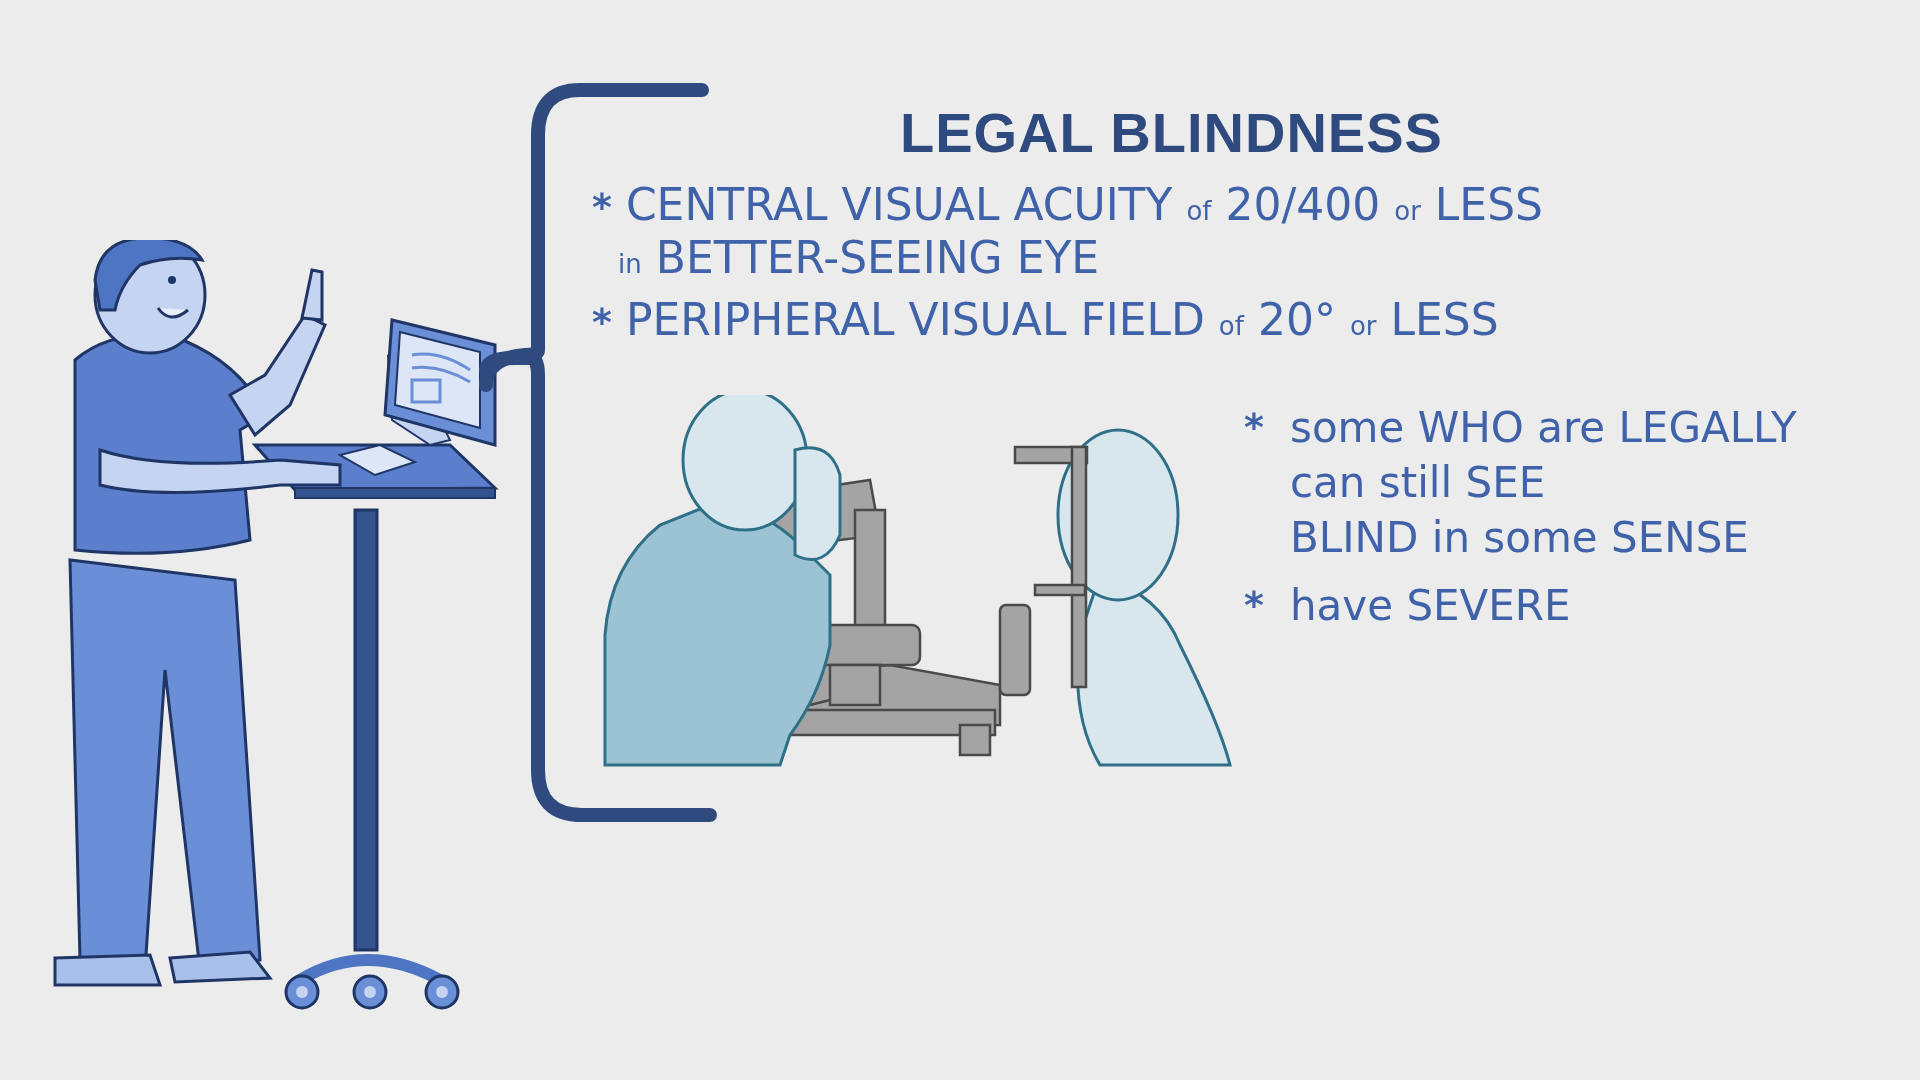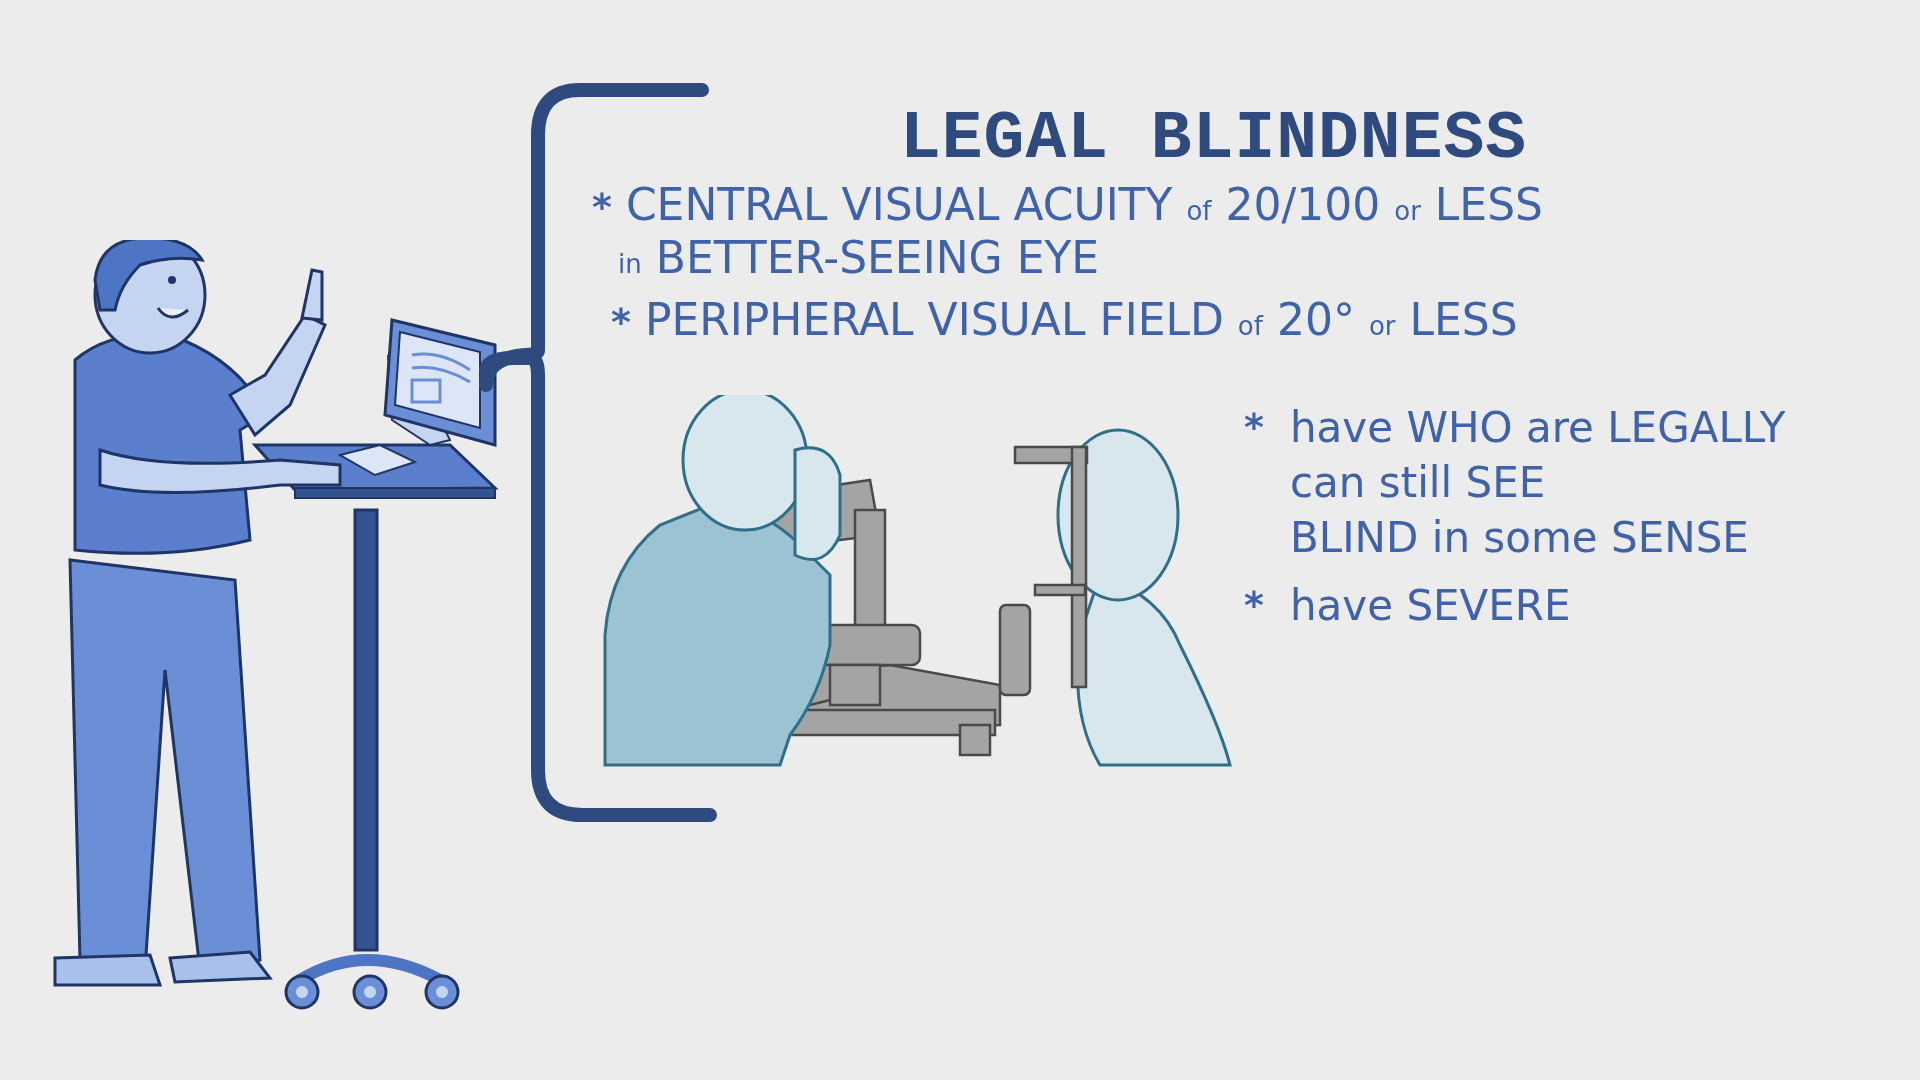--- a/index.html
+++ b/index.html
@@ -5,22 +5,22 @@
     html, body { margin: 0; padding: 0; }
     body {
       width: 1920px; height: 1080px; overflow: hidden;
       background: #ececec;
       font-family: "DejaVu Sans", sans-serif;
       position: relative;
     }
     .abs { position: absolute; }
     .title {
       left: 900px; top: 100px; width: 600px;
-      font-family: Liberation Mono, monospace;
-      font-weight: bold; font-size: 68px; letter-spacing: 1px;
+      font-family: Liberation Sans, sans-serif;
+      font-weight: bold; font-size: 56px; letter-spacing: 1px;
       color: #2f4a7e; white-space: nowrap;
     }
     .crit {
       font-family: "DejaVu Sans", sans-serif;
       font-size: 44px; color: #3f62a9; white-space: nowrap;
       line-height: 56px;
     }
     .ast { font-size: 38px; color: #3f62a9; font-weight: bold; }
     .lower { font-size: 26px; }
     .note {
@@ -86,29 +86,29 @@
     <path d="M16 290 Q18 278 45 278 L60 278 Q68 278 68 295 L68 690 Q68 735 112 735 L240 735" fill="none" stroke="#2f4a7e" stroke-width="14" stroke-linecap="round" stroke-linejoin="round"></path>
   </svg>
 </div>
 
 <div class="abs title">LEGAL BLINDNESS</div>
 
 <div class="abs crit" style="left:592px; top:177px;">
   <span class="ast">*</span>
   <span>CENTRAL VISUAL ACUITY</span>
   <span class="lower">of</span>
-  <span>20/100</span>
+  <span>20/400</span>
   <span class="lower">or</span>
   <span>LESS</span>
 </div>
 <div class="abs crit" style="left:618px; top:230px;">
   <span class="lower">in</span>
   <span>BETTER-SEEING EYE</span>
 </div>
-<div class="abs crit" style="left:592px; top:292px;margin-left:19px;">
+<div class="abs crit" style="left:592px; top:292px;">
   <span class="ast">*</span>
   <span>PERIPHERAL VISUAL FIELD</span>
   <span class="lower">of</span>
   <span>20°</span>
   <span class="lower">or</span>
   <span>LESS</span>
 </div>
 
 <div class="abs" style="left:600px; top:395px;">
   <svg width="670" height="390" viewBox="0 0 670 390">
@@ -138,21 +138,21 @@
       <ellipse cx="145" cy="65" rx="62" ry="70" fill="#d8e6ee" stroke="#2f7088" stroke-width="3"></ellipse>
       <path d="M195 55 Q230 45 240 80 L240 140 Q225 175 195 160 Z" fill="#d8e6ee" stroke="#2f7088" stroke-width="3"></path>
     </g>
   </svg>
 </div>
 
 <div class="abs note" style="left:1244px; top:400px;">
   <div style="display:flex;">
     <span class="ast" style="width:46px;">*</span>
     <div>
-      <div>have WHO are LEGALLY</div>
+      <div>some WHO are LEGALLY</div>
       <div>can still SEE</div>
       <div>BLIND in some SENSE</div>
     </div>
   </div>
 </div>
 <div class="abs note" style="left:1244px; top:578px;">
   <div style="display:flex;">
     <span class="ast" style="width:46px;">*</span>
     <div>
       <div>have SEVERE</div>

